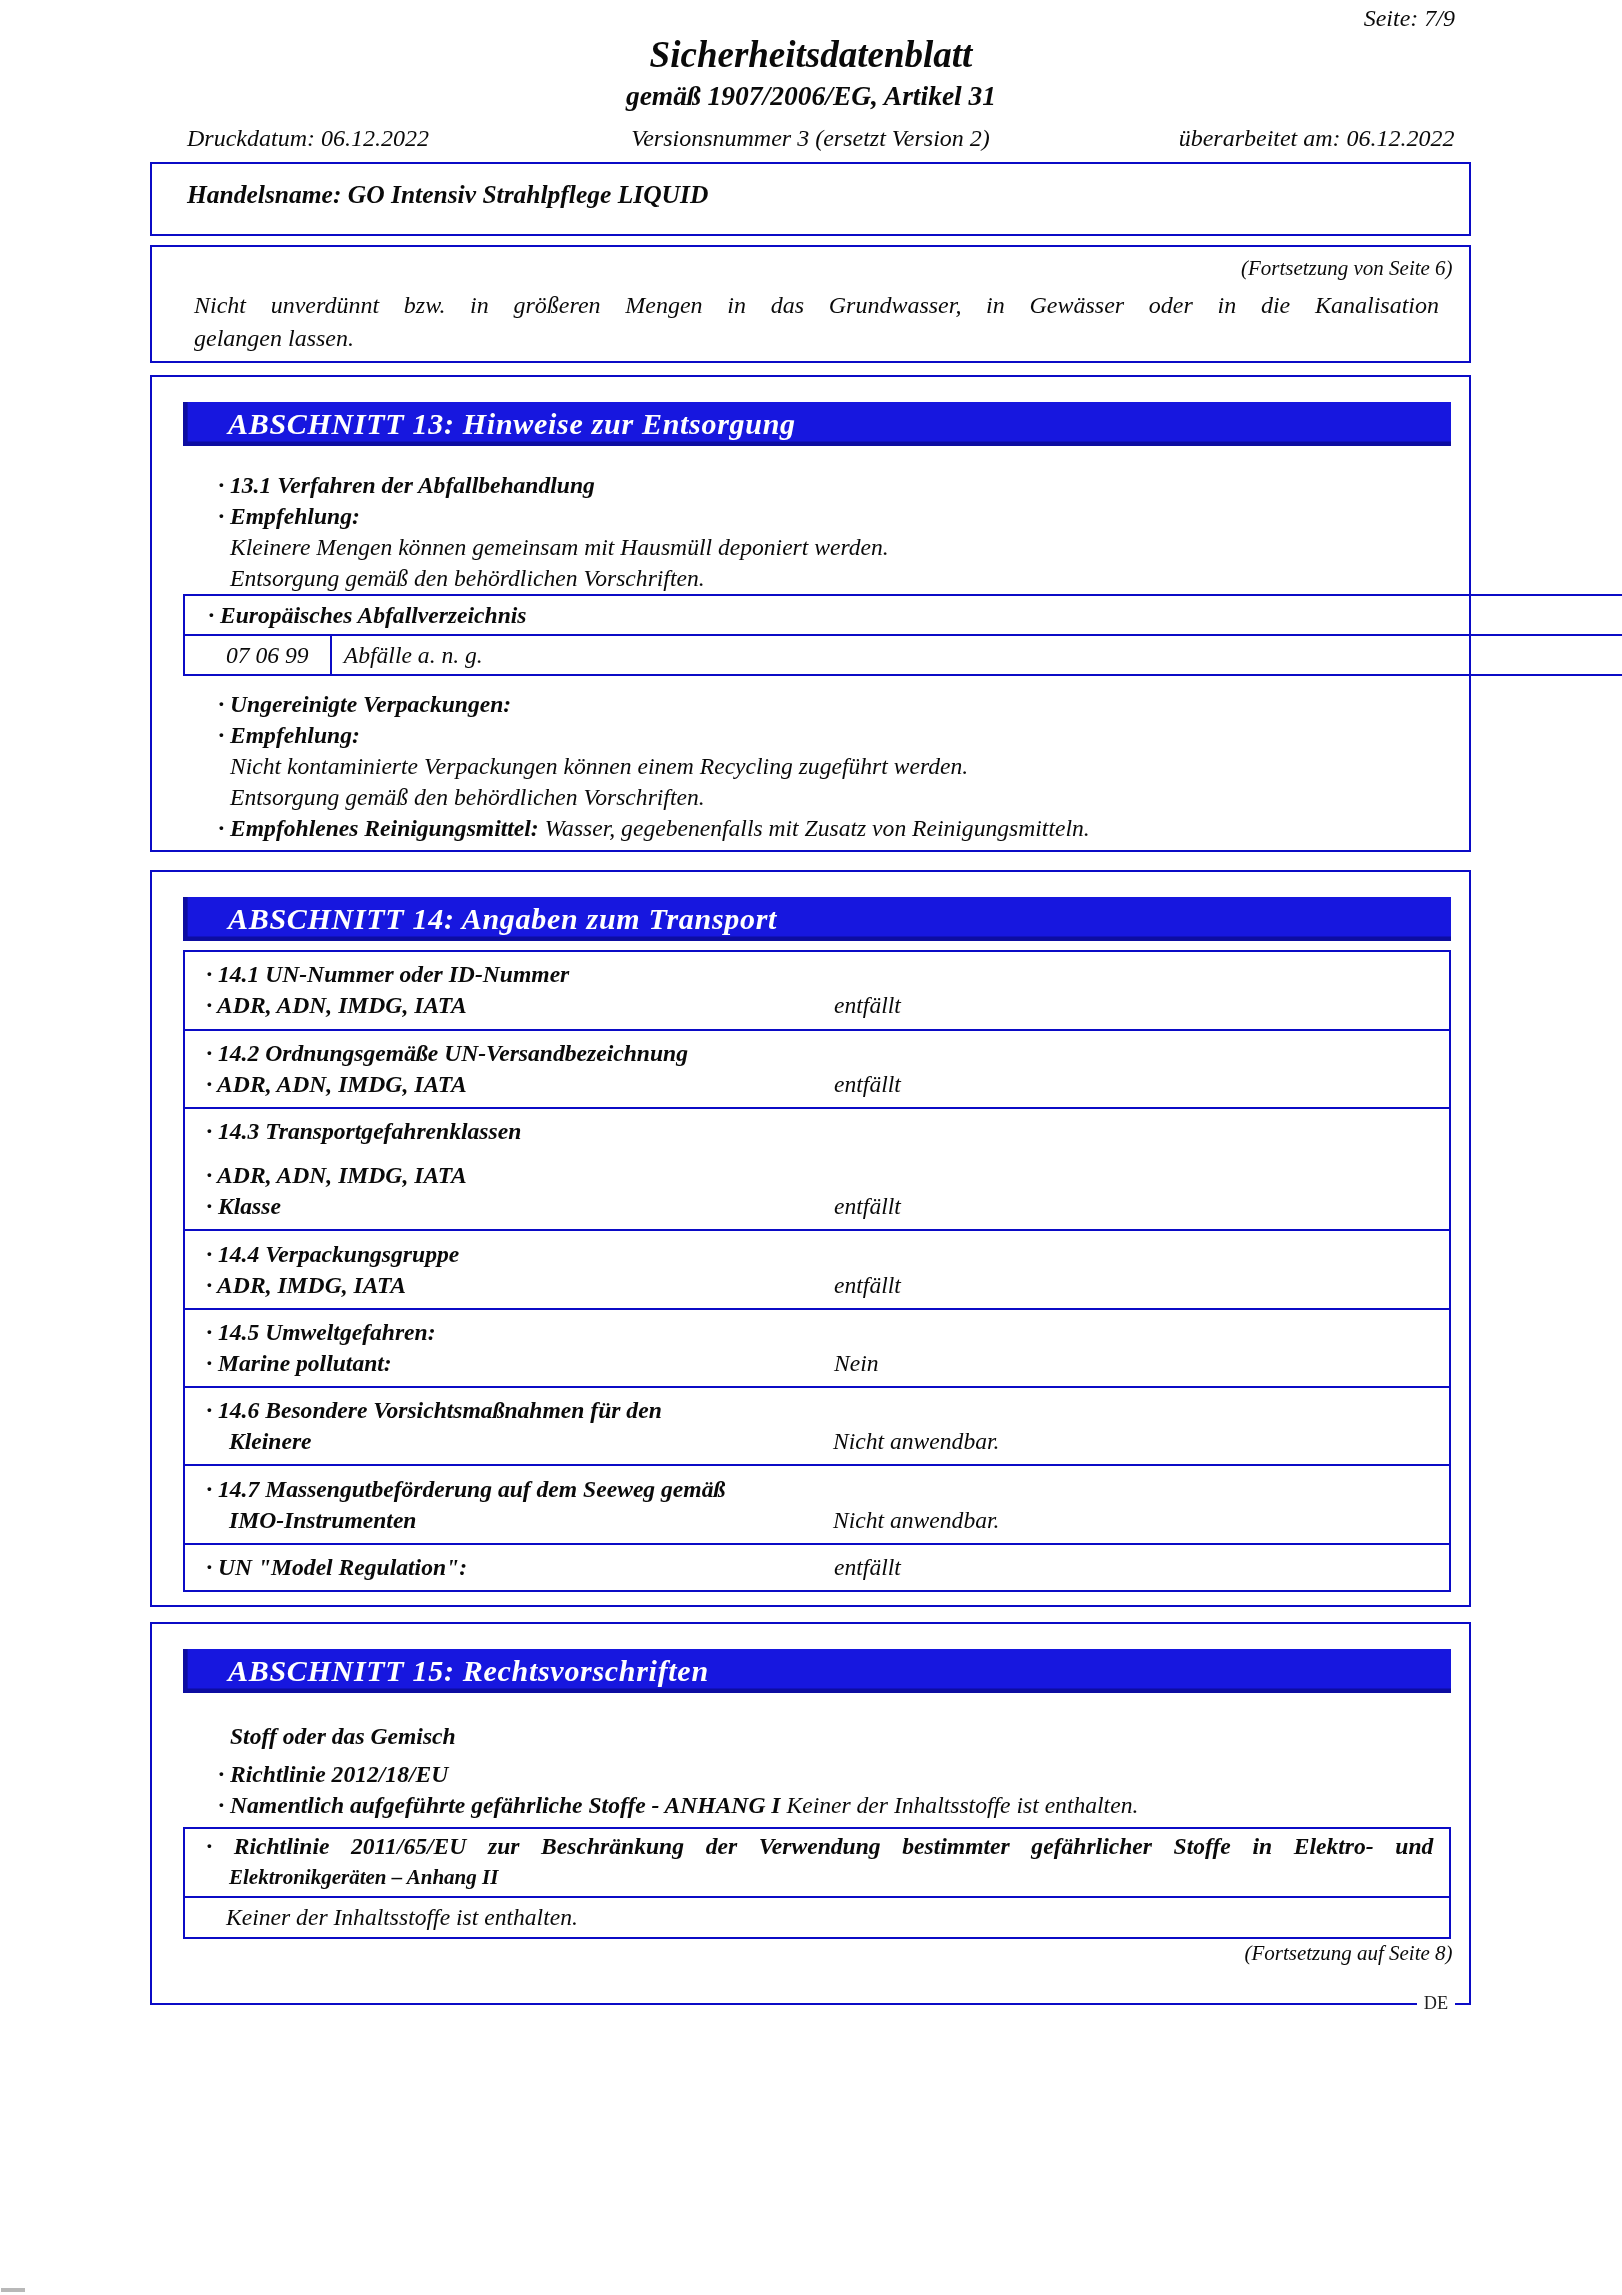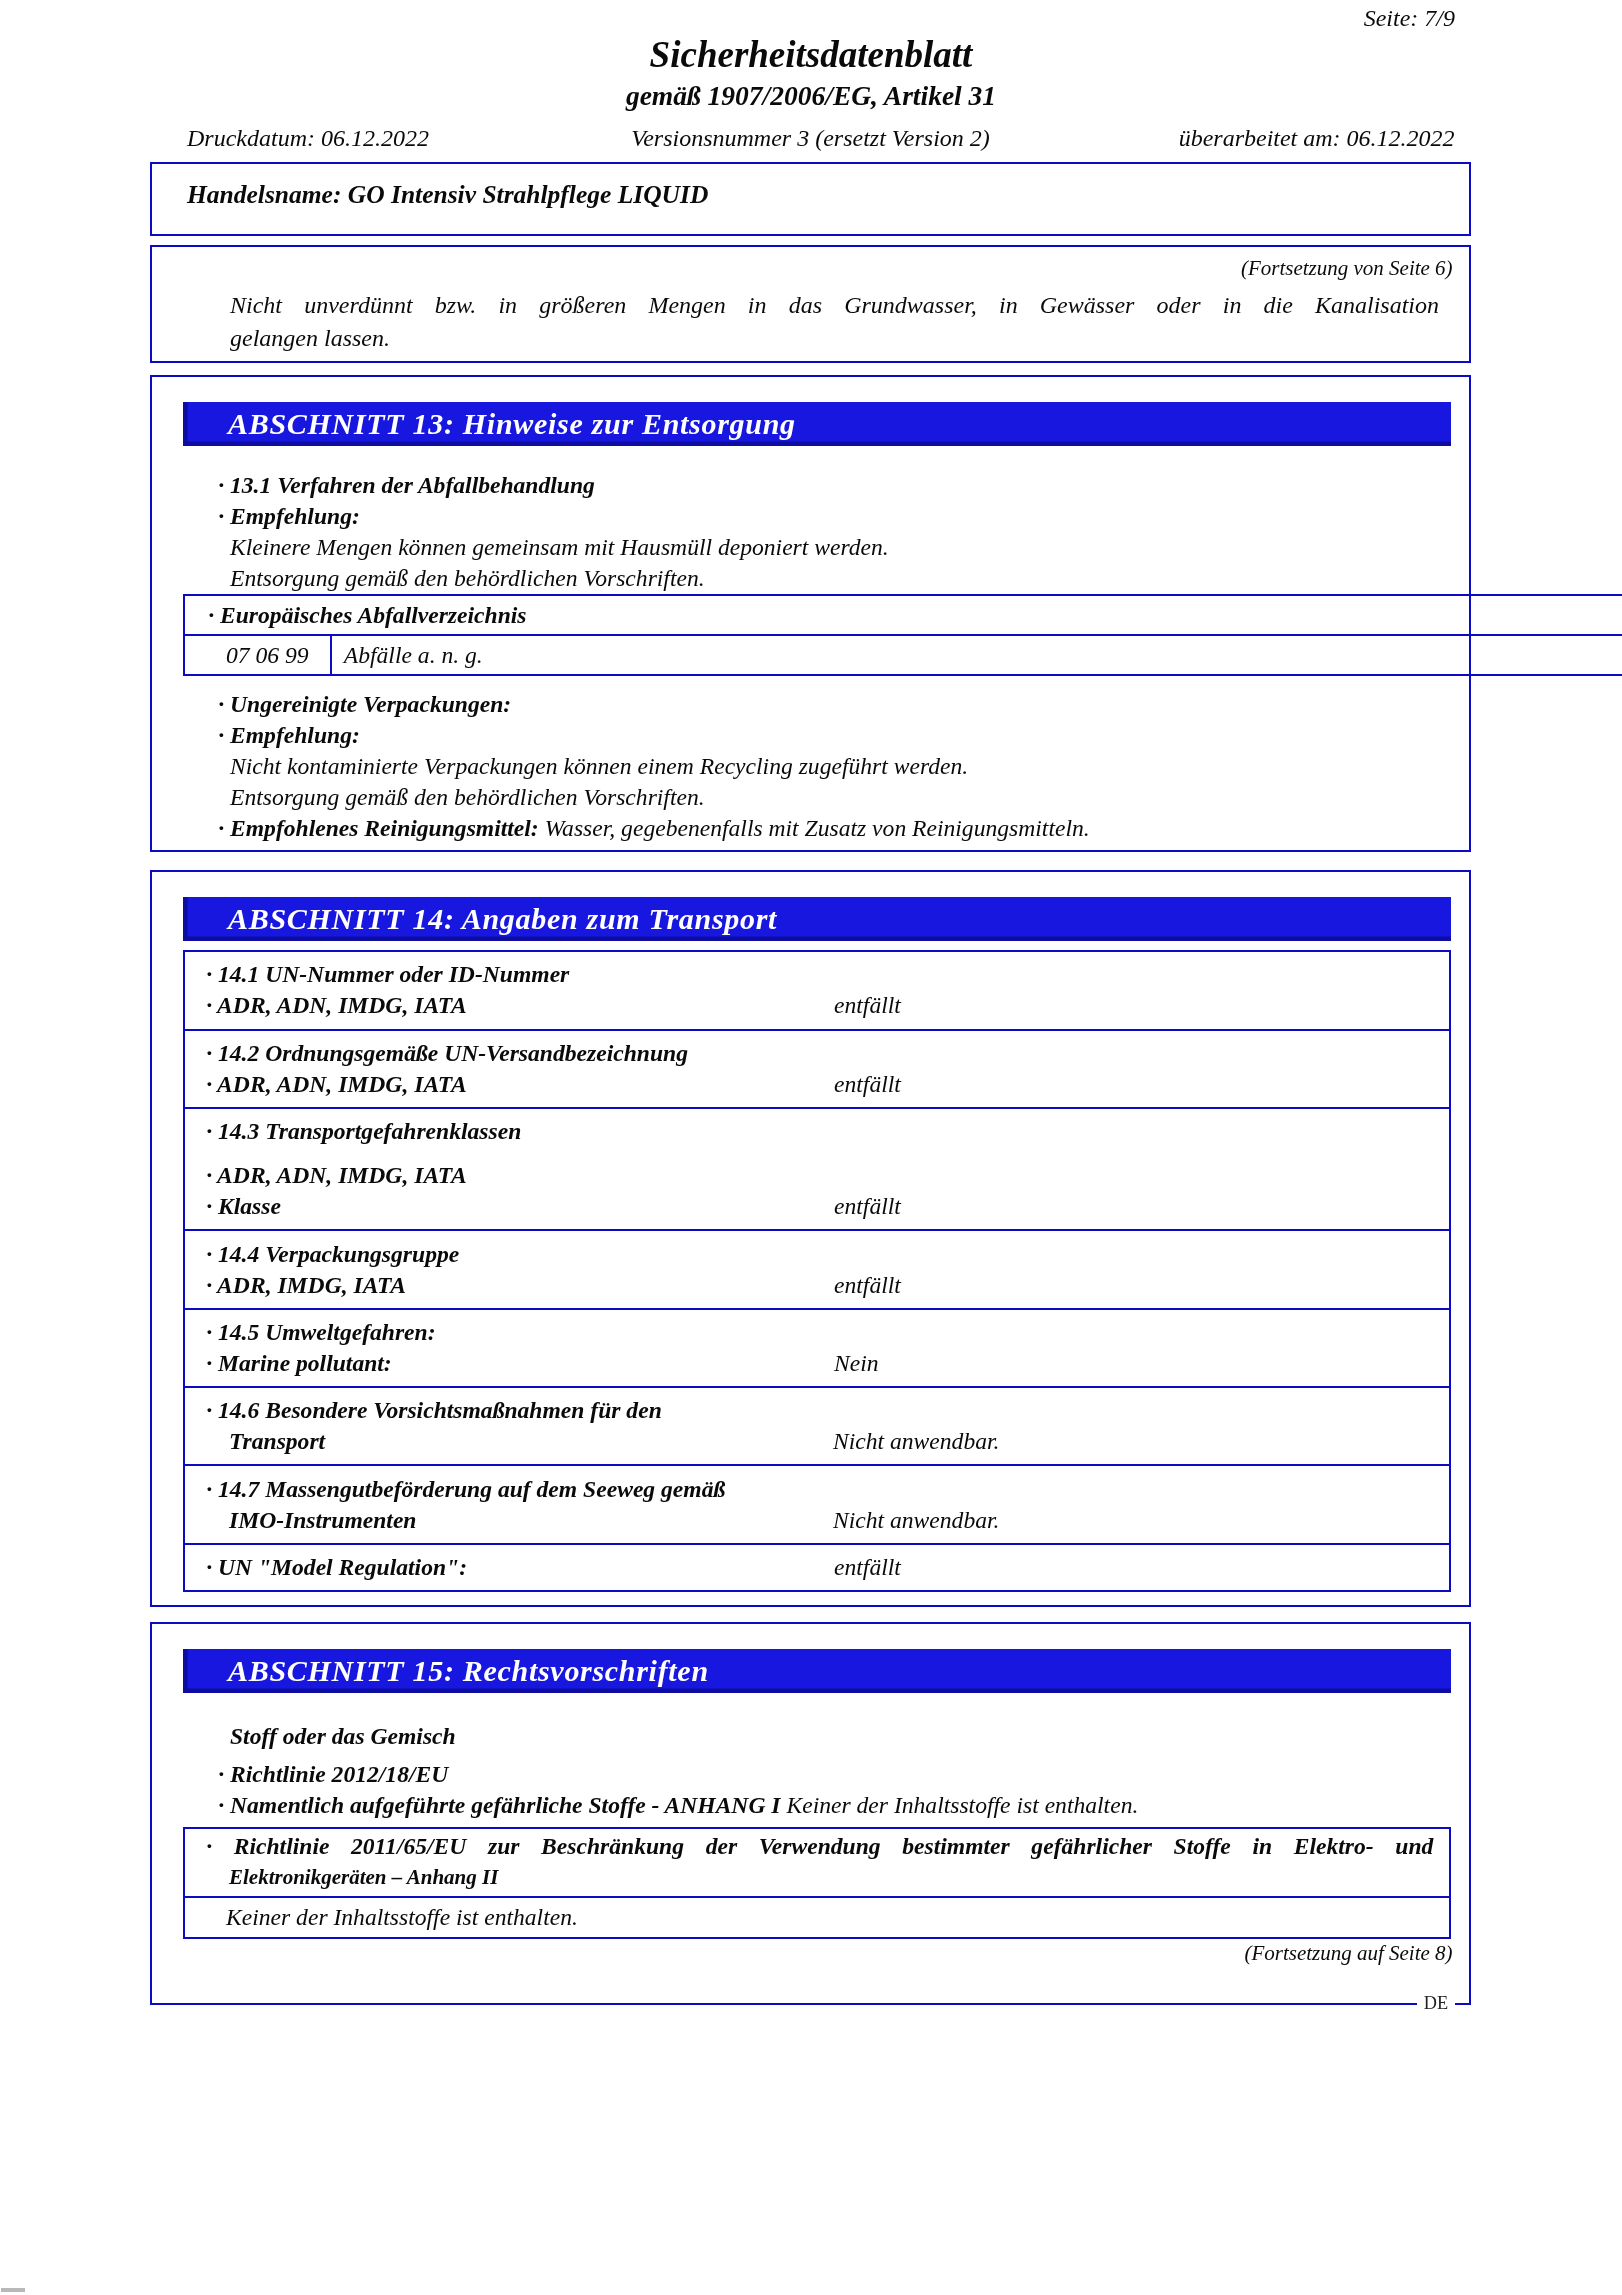--- a/index.html
+++ b/index.html
@@ -53,21 +53,21 @@
 
   #trade-box .trade-line{
     font-size:25.5px; font-weight:bold; line-height:61px; padding-left:35px;
   }
 
   .note{
     font-size:21px; line-height:26px; text-align:right; padding-right:16.4px;
   }
   #cont-box .note{ margin-top:7.9px; }
   #cont-box .para{ margin-top:7.9px; font-size:24px; line-height:33px;
-    padding-left:78px; padding-right:30px; }
+    padding-left:42px; padding-right:30px; }
   .stretch{ text-align:justify; text-align-last:justify; }
 
   
   .band{
     margin:25px 0 0 31px; width:1268px; height:44px;
     background:var(--band); color:#ffffff;
     font-weight:bold; font-size:30px; line-height:43px;
     padding-left:45px; box-sizing:border-box;
     letter-spacing:0.7px;
     box-shadow: inset 4.6px -4.6px 0 rgba(5,5,110,0.55);
@@ -257,21 +257,21 @@
             <span class="t-val">Nein</span>
           </div>
       </div>
 
       <div class="trow">
         <div class="t-line">
             <span class="t-lbl">· 14.6 Besondere Vorsichtsmaßnahmen für den</span>
             <span class="t-val"></span>
           </div>
         <div class="t-line">
-            <span class="t-lbl cont">Transport</span>
+            <span class="t-lbl cont">Kleinere</span>
             <span class="t-val">Nicht anwendbar.</span>
           </div>
       </div>
 
       <div class="trow">
         <div class="t-line">
             <span class="t-lbl">· 14.7 Massengutbeförderung auf dem Seeweg gemäß</span>
             <span class="t-val"></span>
           </div>
         <div class="t-line">

